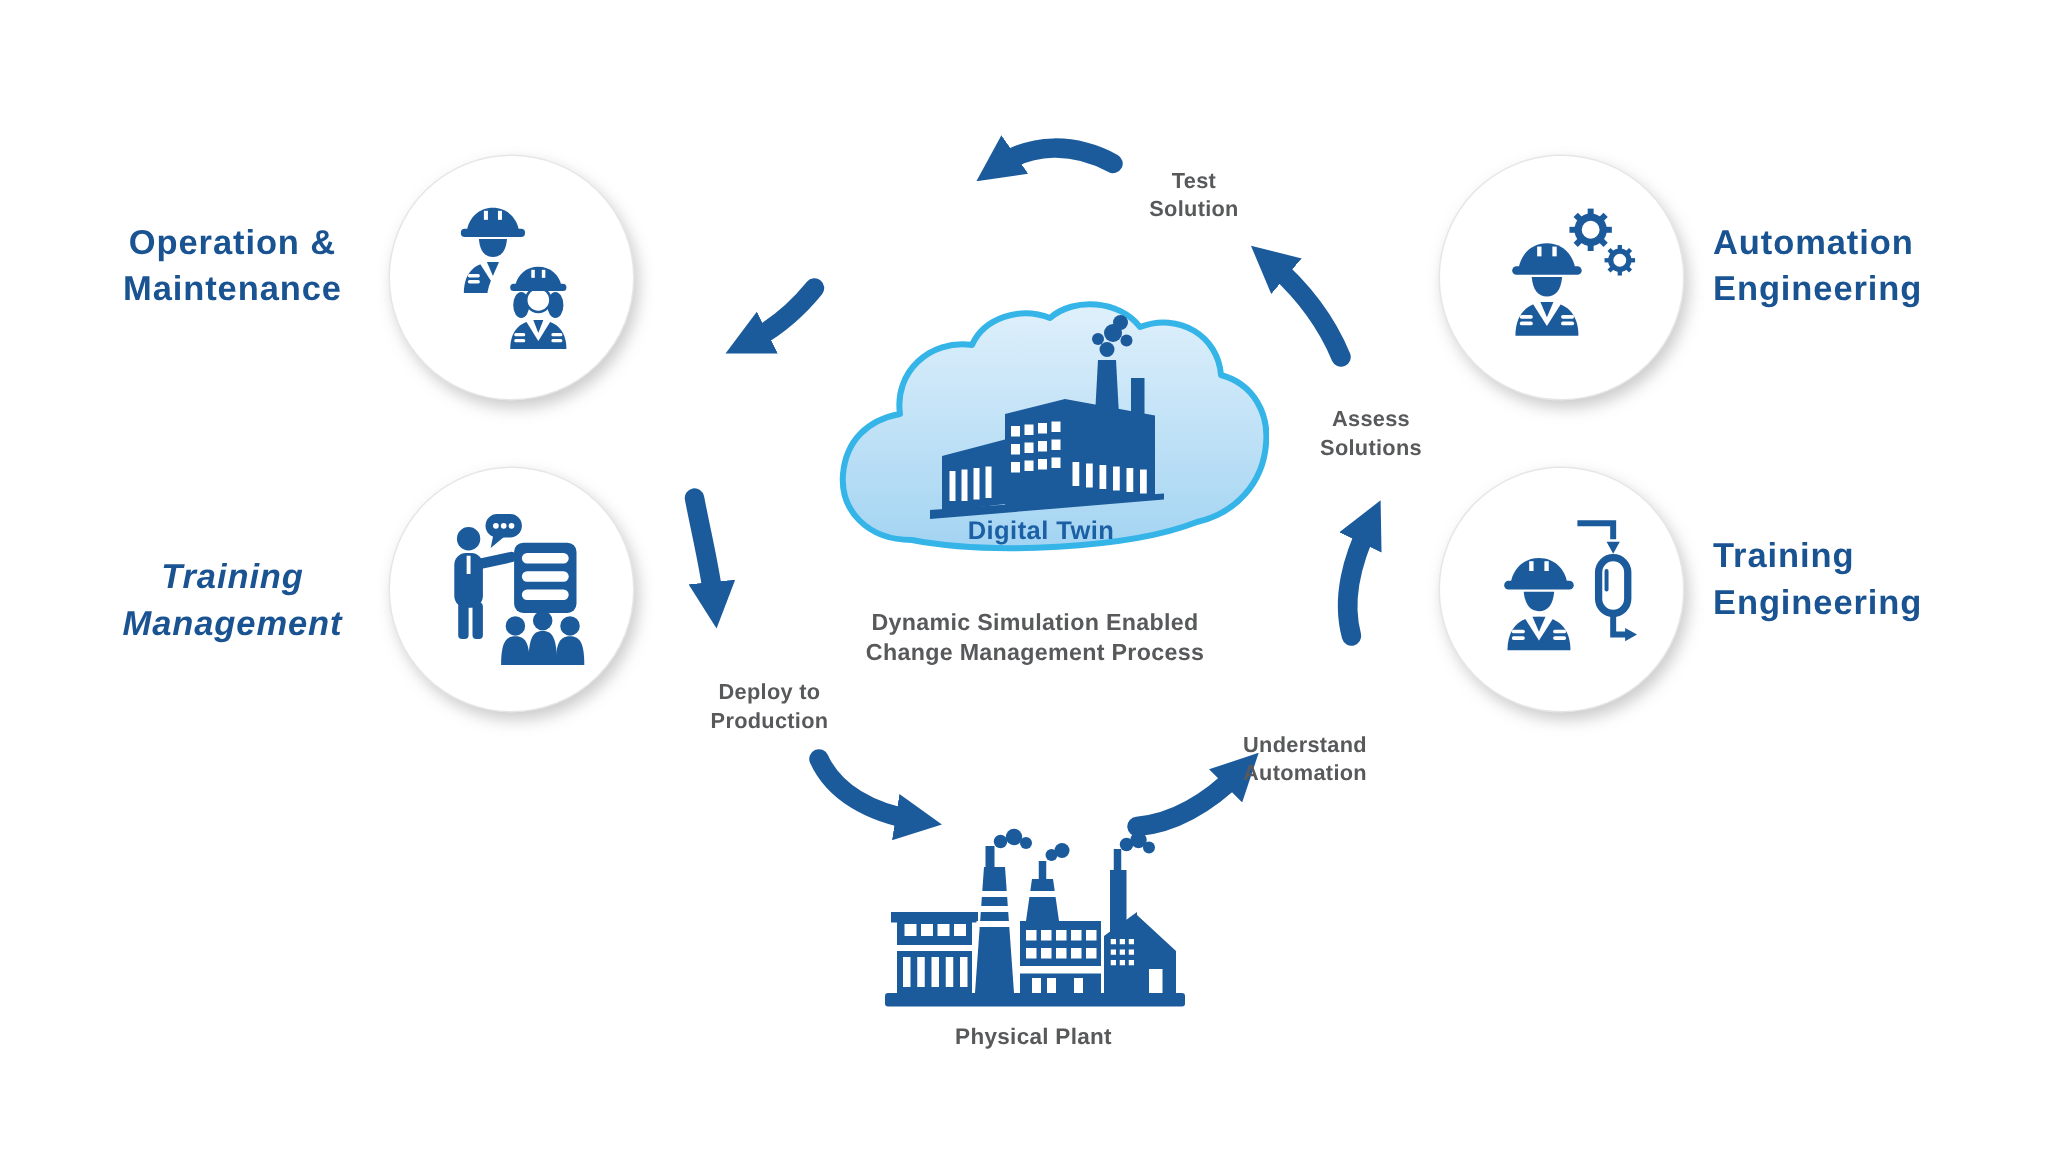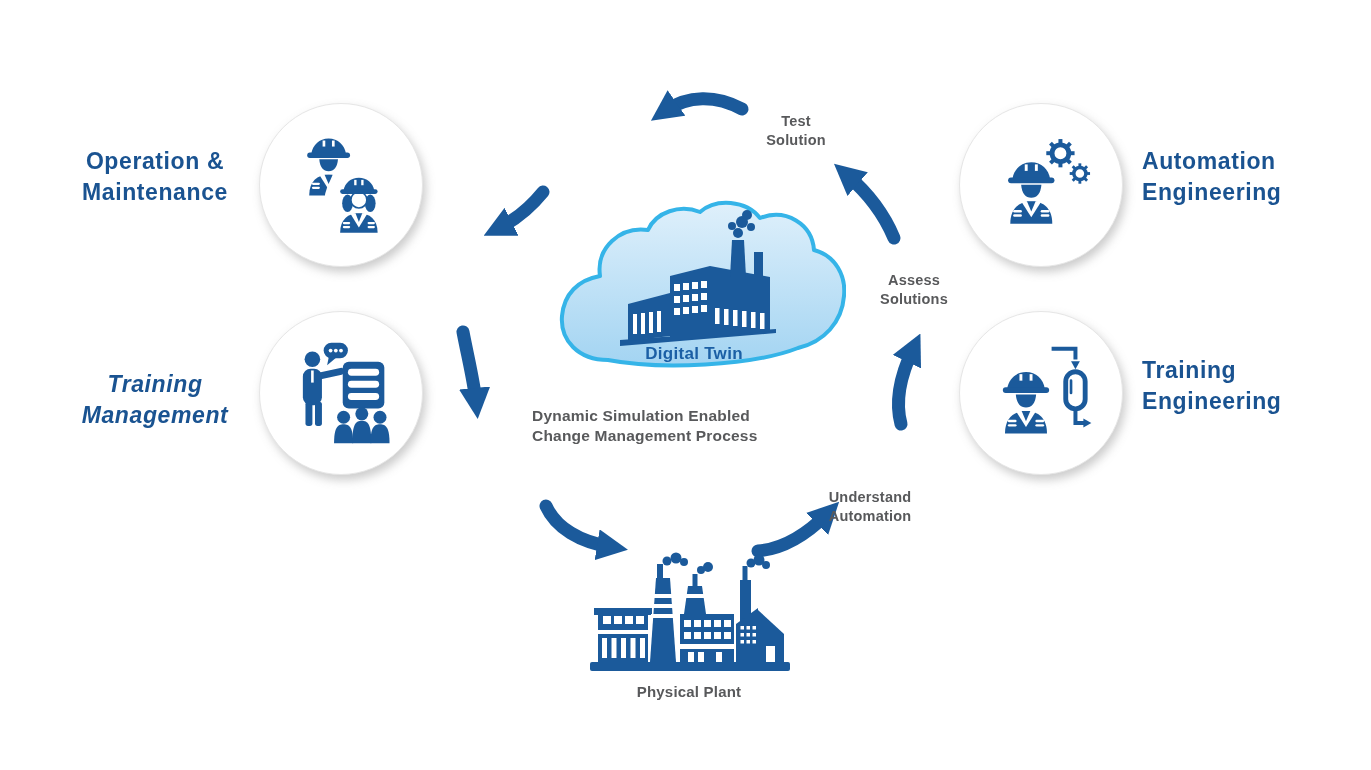--- a/index.html
+++ b/index.html
@@ -23,21 +23,21 @@
     position:absolute;color:#58595B;font-weight:bold;font-size:14.5px;line-height:19px;
     text-align:center;letter-spacing:0.2px;
   }
   .step-label span{display:block;}
   .cloud-wrap{position:absolute;left:556px;top:200px;width:290px;height:185px;}
   .cloud-label{
     position:absolute;left:0;right:14px;top:144px;text-align:center;
     color:#1B5FA5;font-weight:bold;font-size:17px;letter-spacing:0.3px;
   }
   .caption{
-    position:absolute;left:532px;top:406px;width:360px;text-align:left;
+    position:absolute;left:510px;top:406px;width:360px;text-align:center;
     color:#58595B;font-weight:bold;font-size:15.5px;line-height:19.5px;letter-spacing:0.2px;
   }
   .caption span{display:block;}
   .plant-wrap{position:absolute;left:588px;top:552px;width:204px;height:125px;}
   .plant-label{
     position:absolute;left:589px;top:683px;width:200px;text-align:center;
     color:#58595B;font-weight:bold;font-size:15px;letter-spacing:0.2px;
   }
   .arrows{position:absolute;left:0;top:0;pointer-events:none;}
 </style>
@@ -239,20 +239,24 @@
   </div>
 
   <div class="step-label" style="left:716px;top:112px;width:160px;">
     <span>Test</span>
     <span>Solution</span>
   </div>
   <div class="step-label" style="left:824px;top:271px;width:180px;">
     <span>Assess</span>
     <span>Solutions</span>
   </div>
+  <div class="step-label" style="left:423px;top:453px;width:180px;">
+    <span>Deploy to</span>
+    <span>Production</span>
+  </div>
   <div class="step-label" style="left:780px;top:453px;width:180px;margin-top:35px;">
     <span>Understand</span>
     <span>Automation</span>
   </div>
 
   <div class="plant-wrap">
     <svg width="204" height="125" viewBox="0 0 204 125" fill="#1B5A9B">
       <rect x="2" y="110" width="200" height="9" rx="2"></rect>
       <rect x="10" y="60" width="50" height="50"></rect>
       <rect x="6" y="56" width="58" height="7"></rect>

